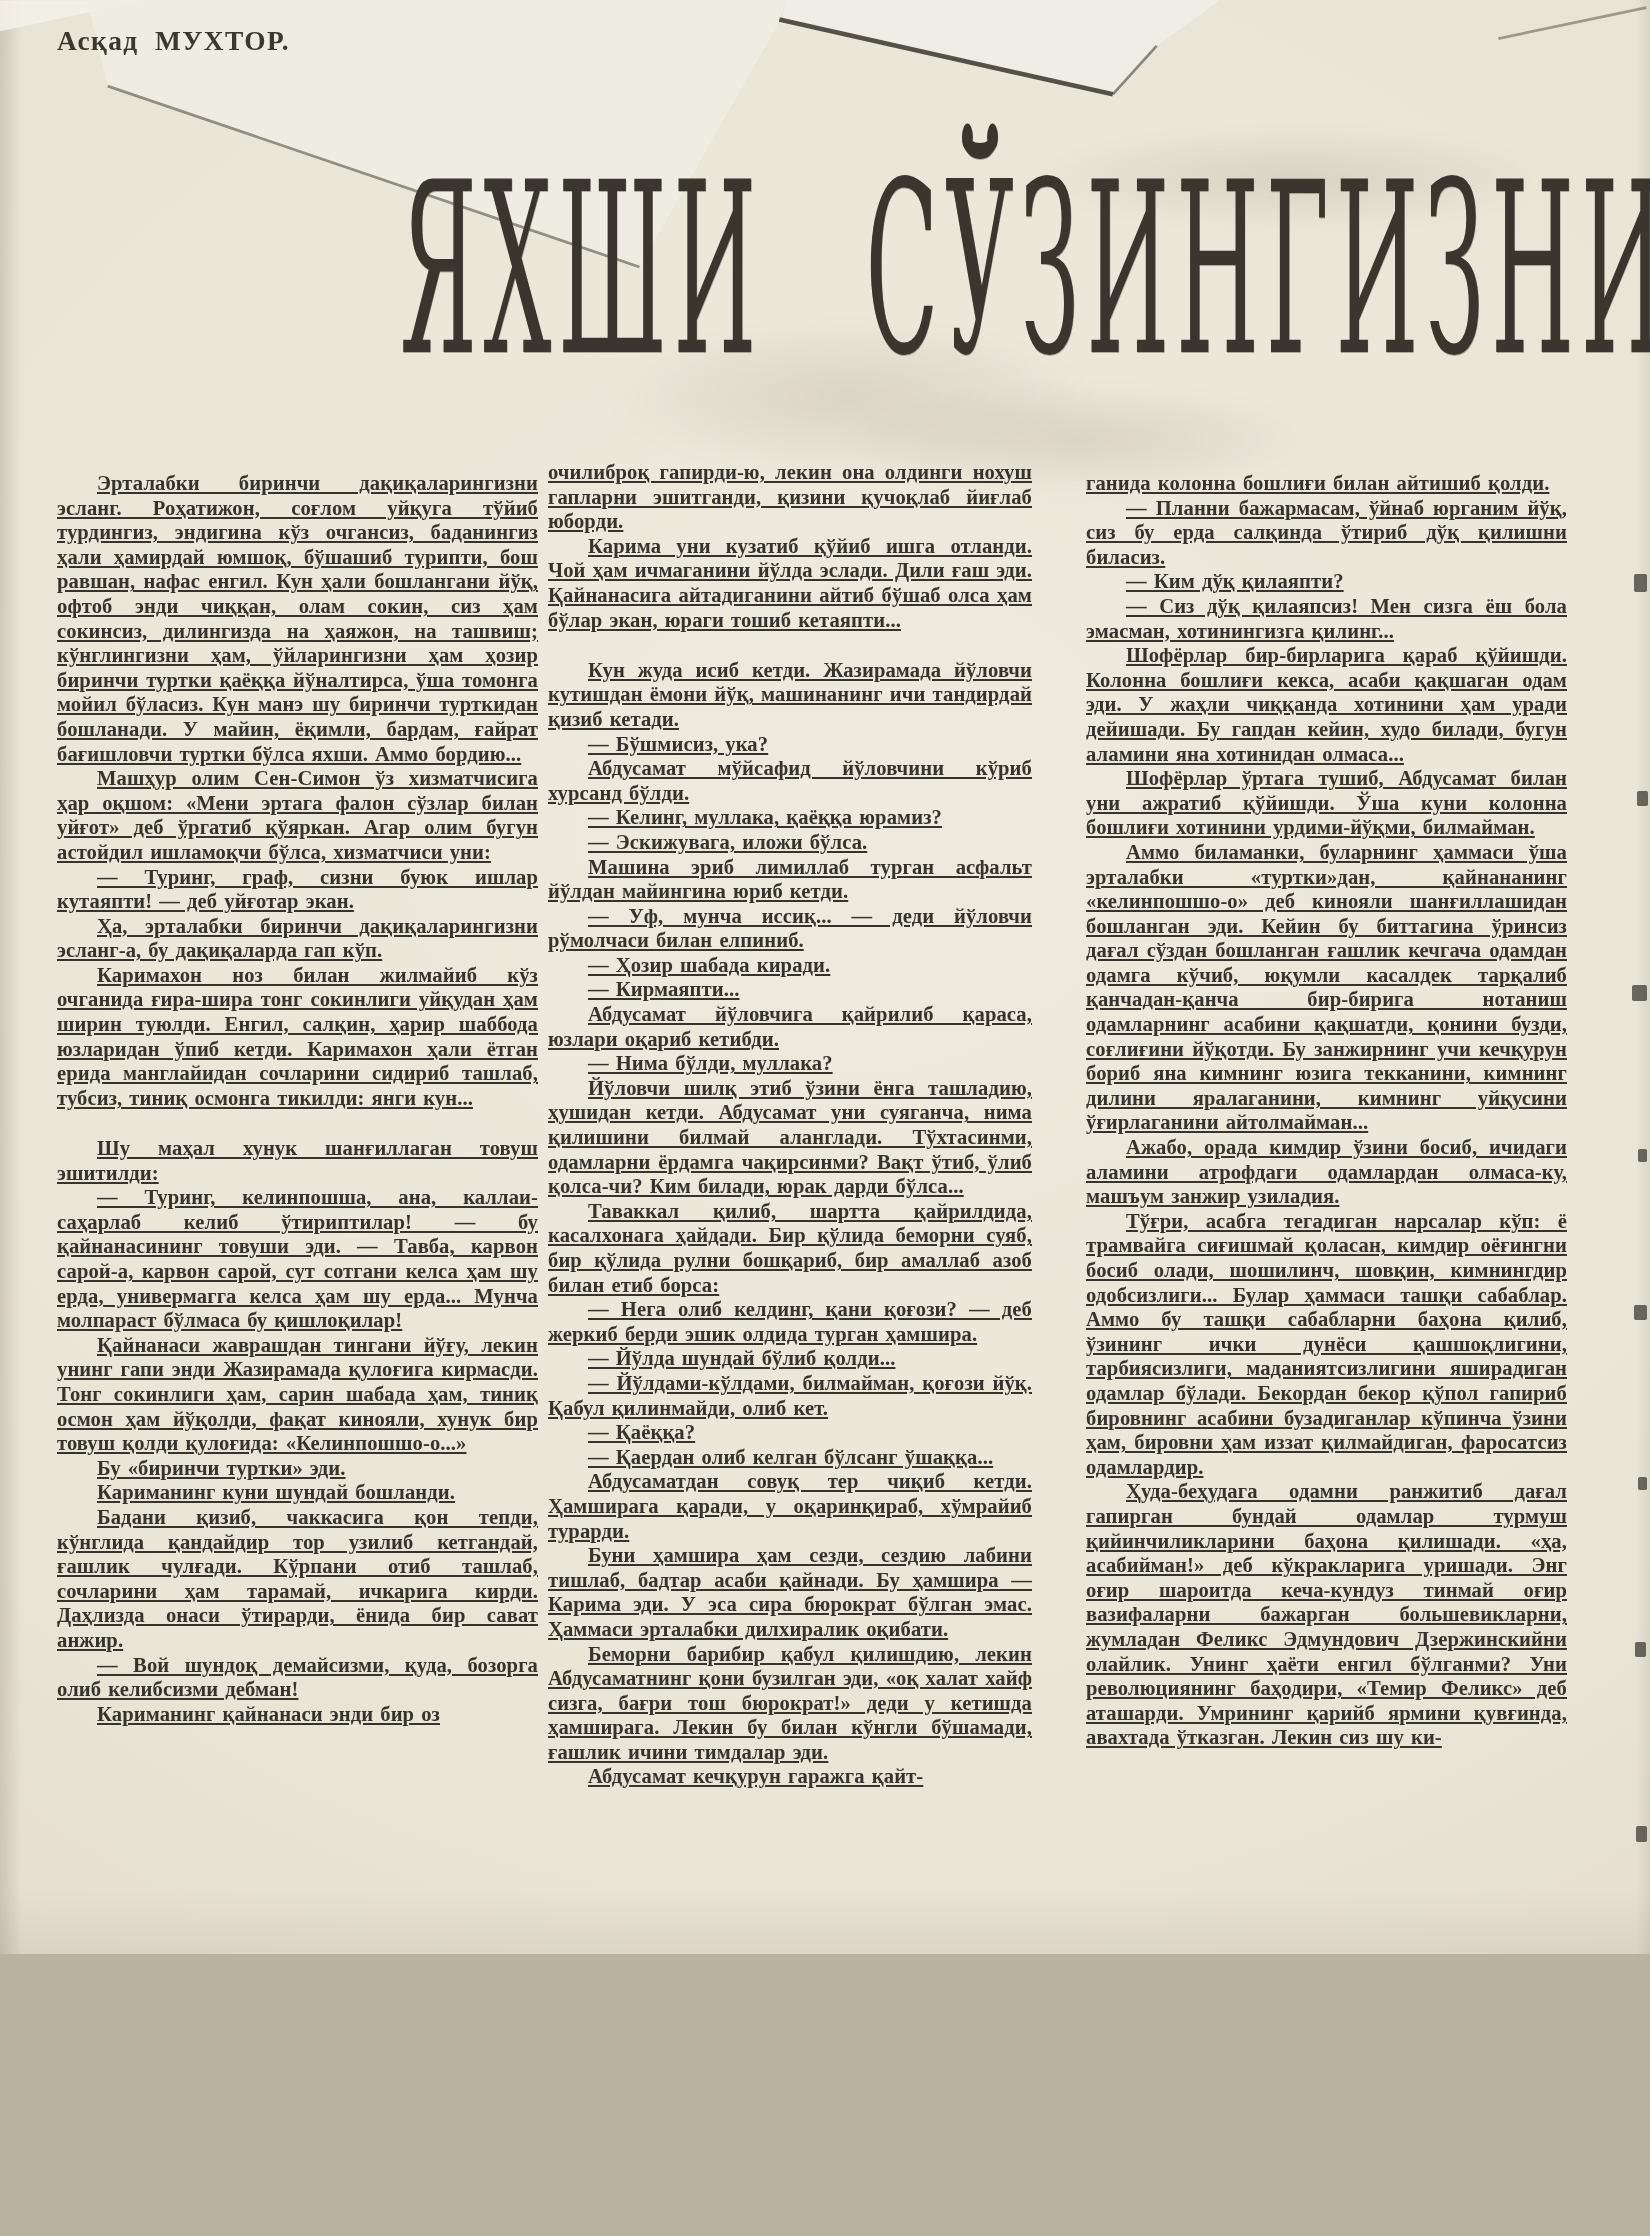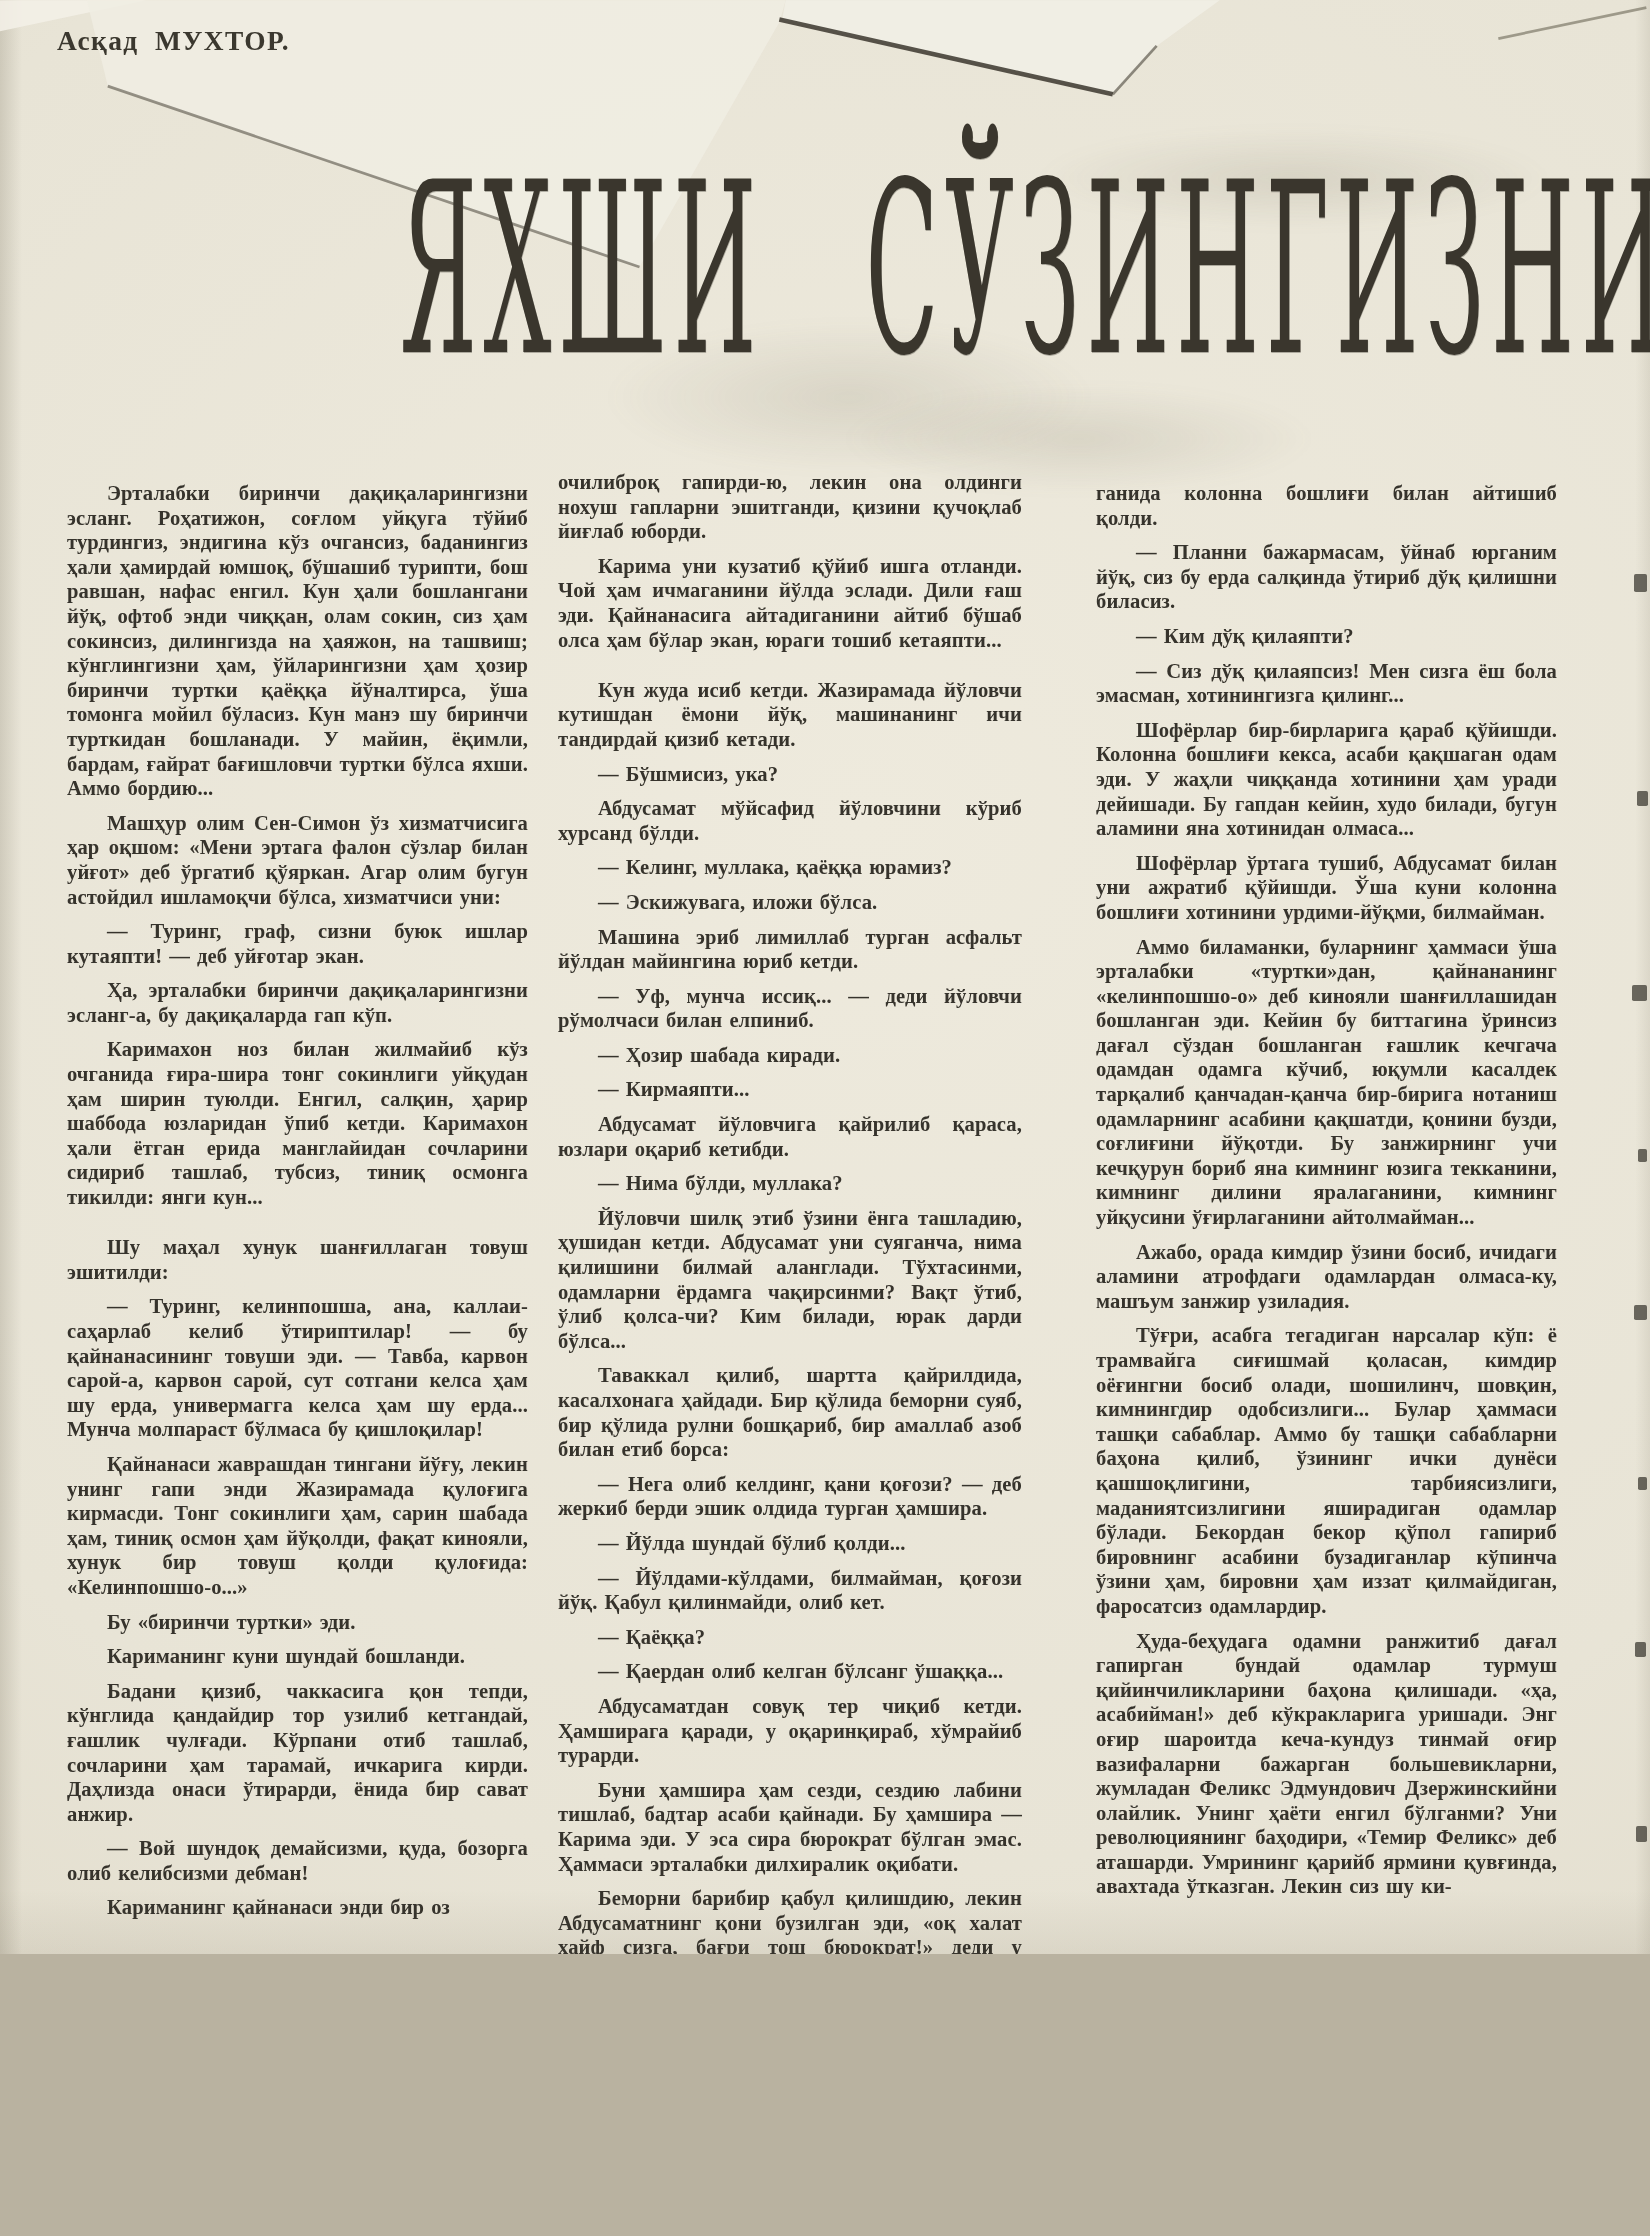--- a/index.html
+++ b/index.html
@@ -36,21 +36,21 @@
   .col{
     position:absolute;
     font-size:20.6px;line-height:24.6px;font-weight:700;
     letter-spacing:0.1px;word-spacing:1.8px;
     text-align:justify;overflow:hidden;
     color:#36332c;
   }
   .col-1{left:57px;top:471px;width:481px;height:1658px;}
   .col-2{left:548px;top:460px;width:484px;height:1658px;}
   .col-3{left:1086px;top:471px;width:481px;height:1658px;}
-  .par{margin:10px;text-indent:40px;overflow-wrap:break-word;}
+  .par{margin:0;text-indent:40px;overflow-wrap:break-word;text-decoration:underline;}
   .par.noindent{text-indent:0;}
   .par.gap{margin-top:25.6px;}
   .pageno{
     position:absolute;left:69px;top:2094px;
     font-size:38px;font-weight:400;color:#413e36;letter-spacing:1.8px;
   }
   .artifacts{position:absolute;left:0;top:0;pointer-events:none;}
   .ghost{
     position:absolute;border-radius:50%;
     filter:blur(6.4px);

